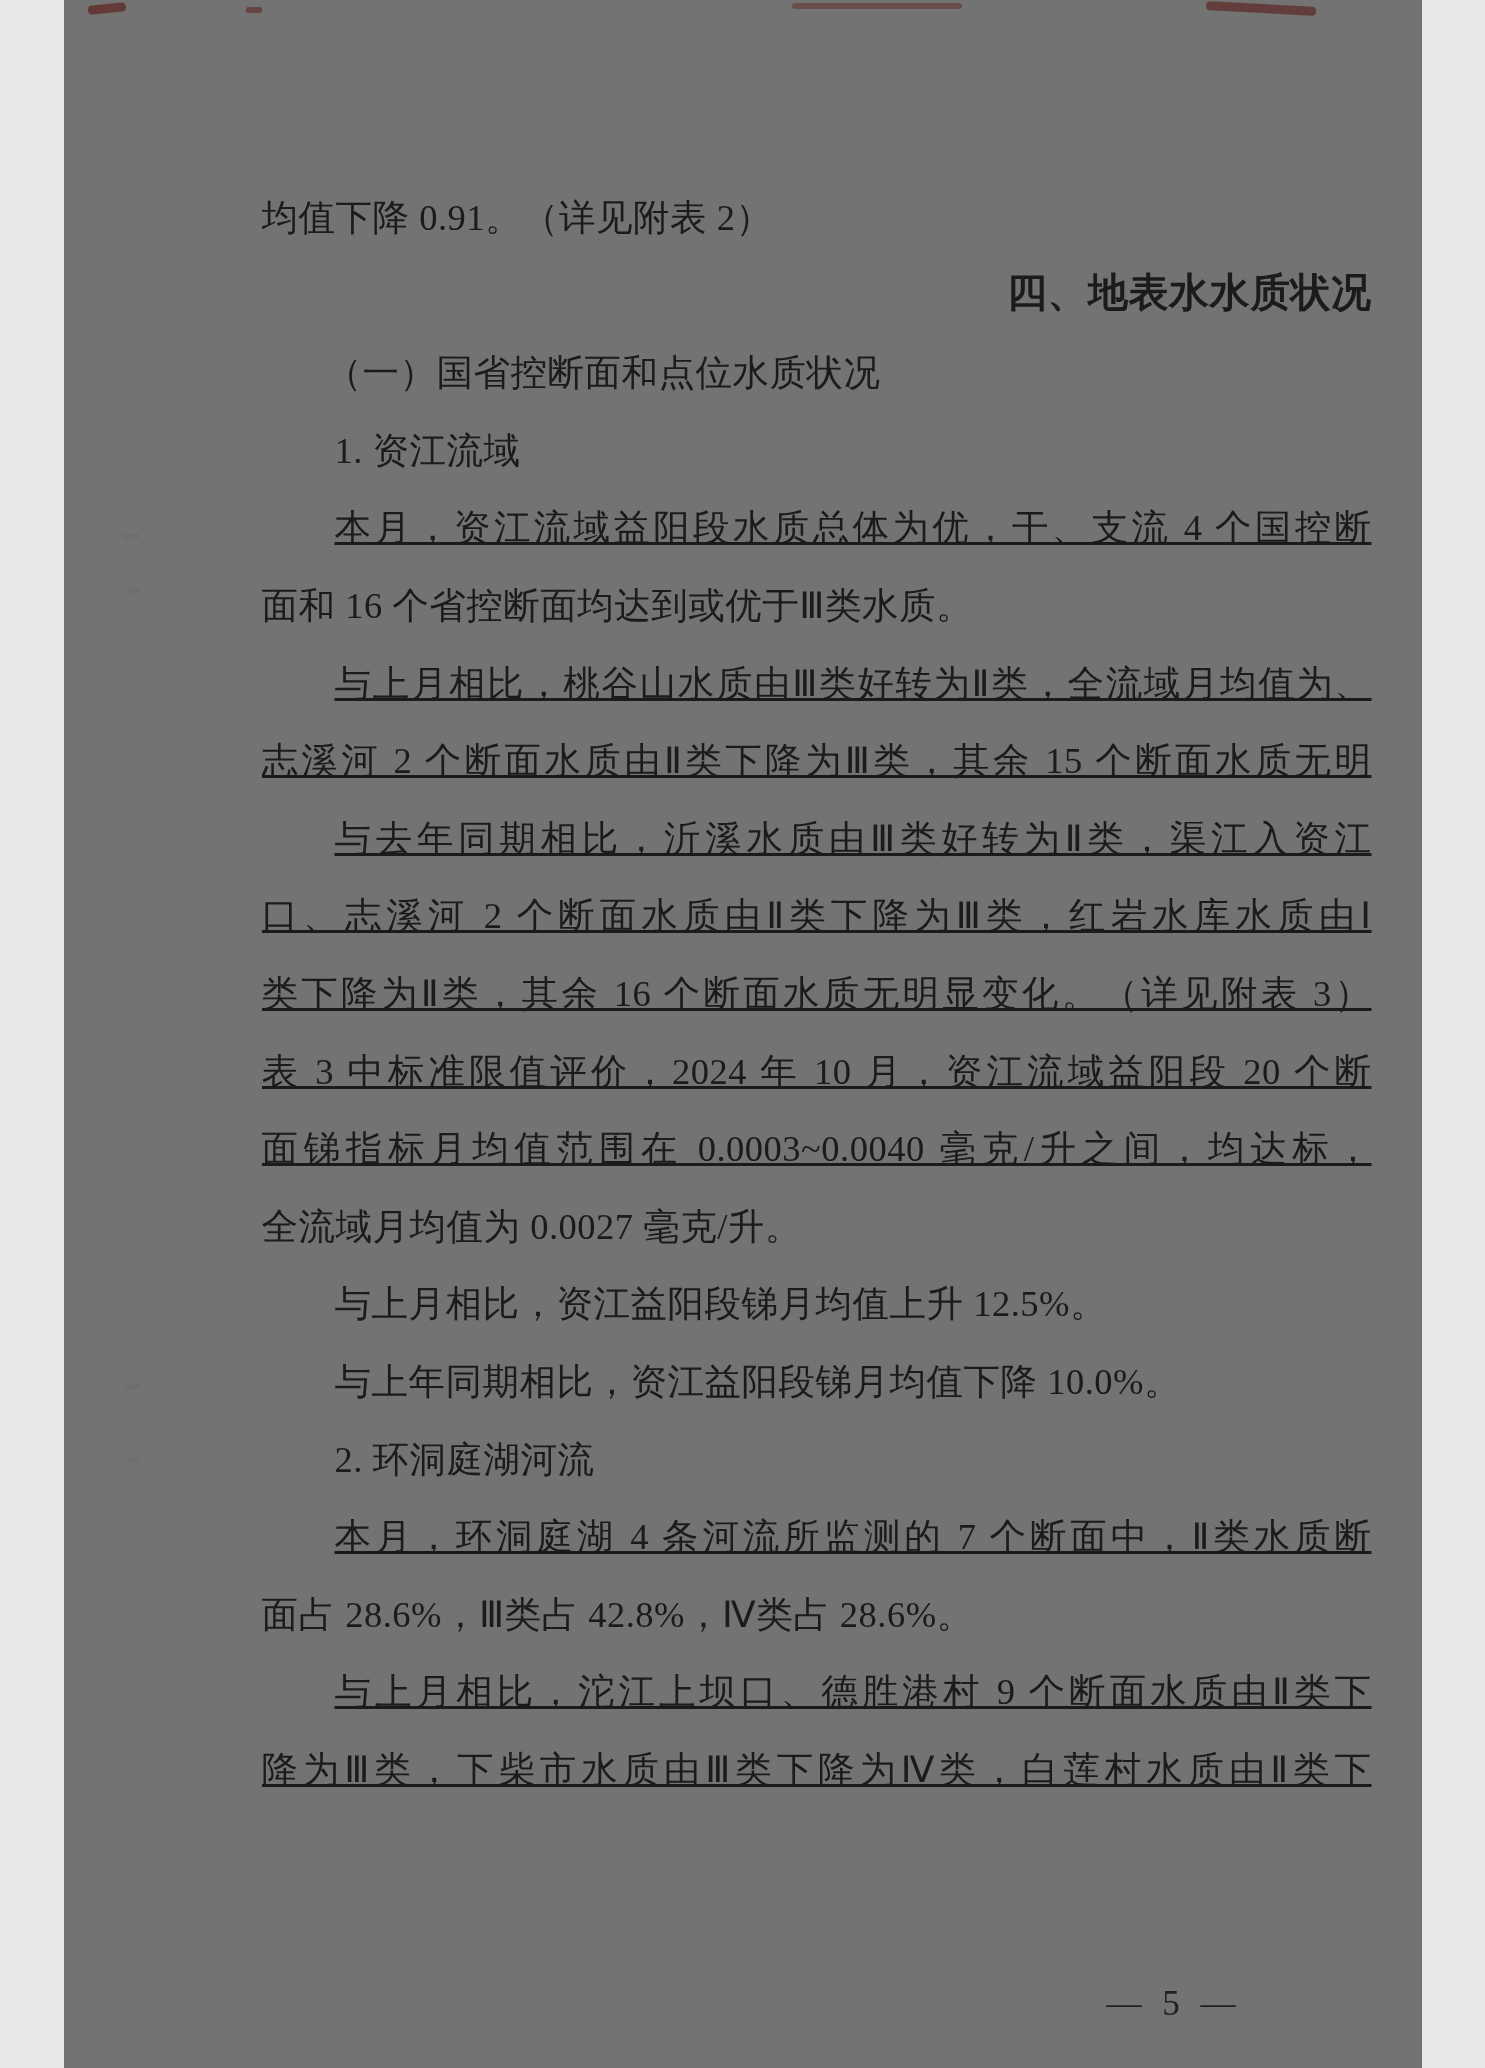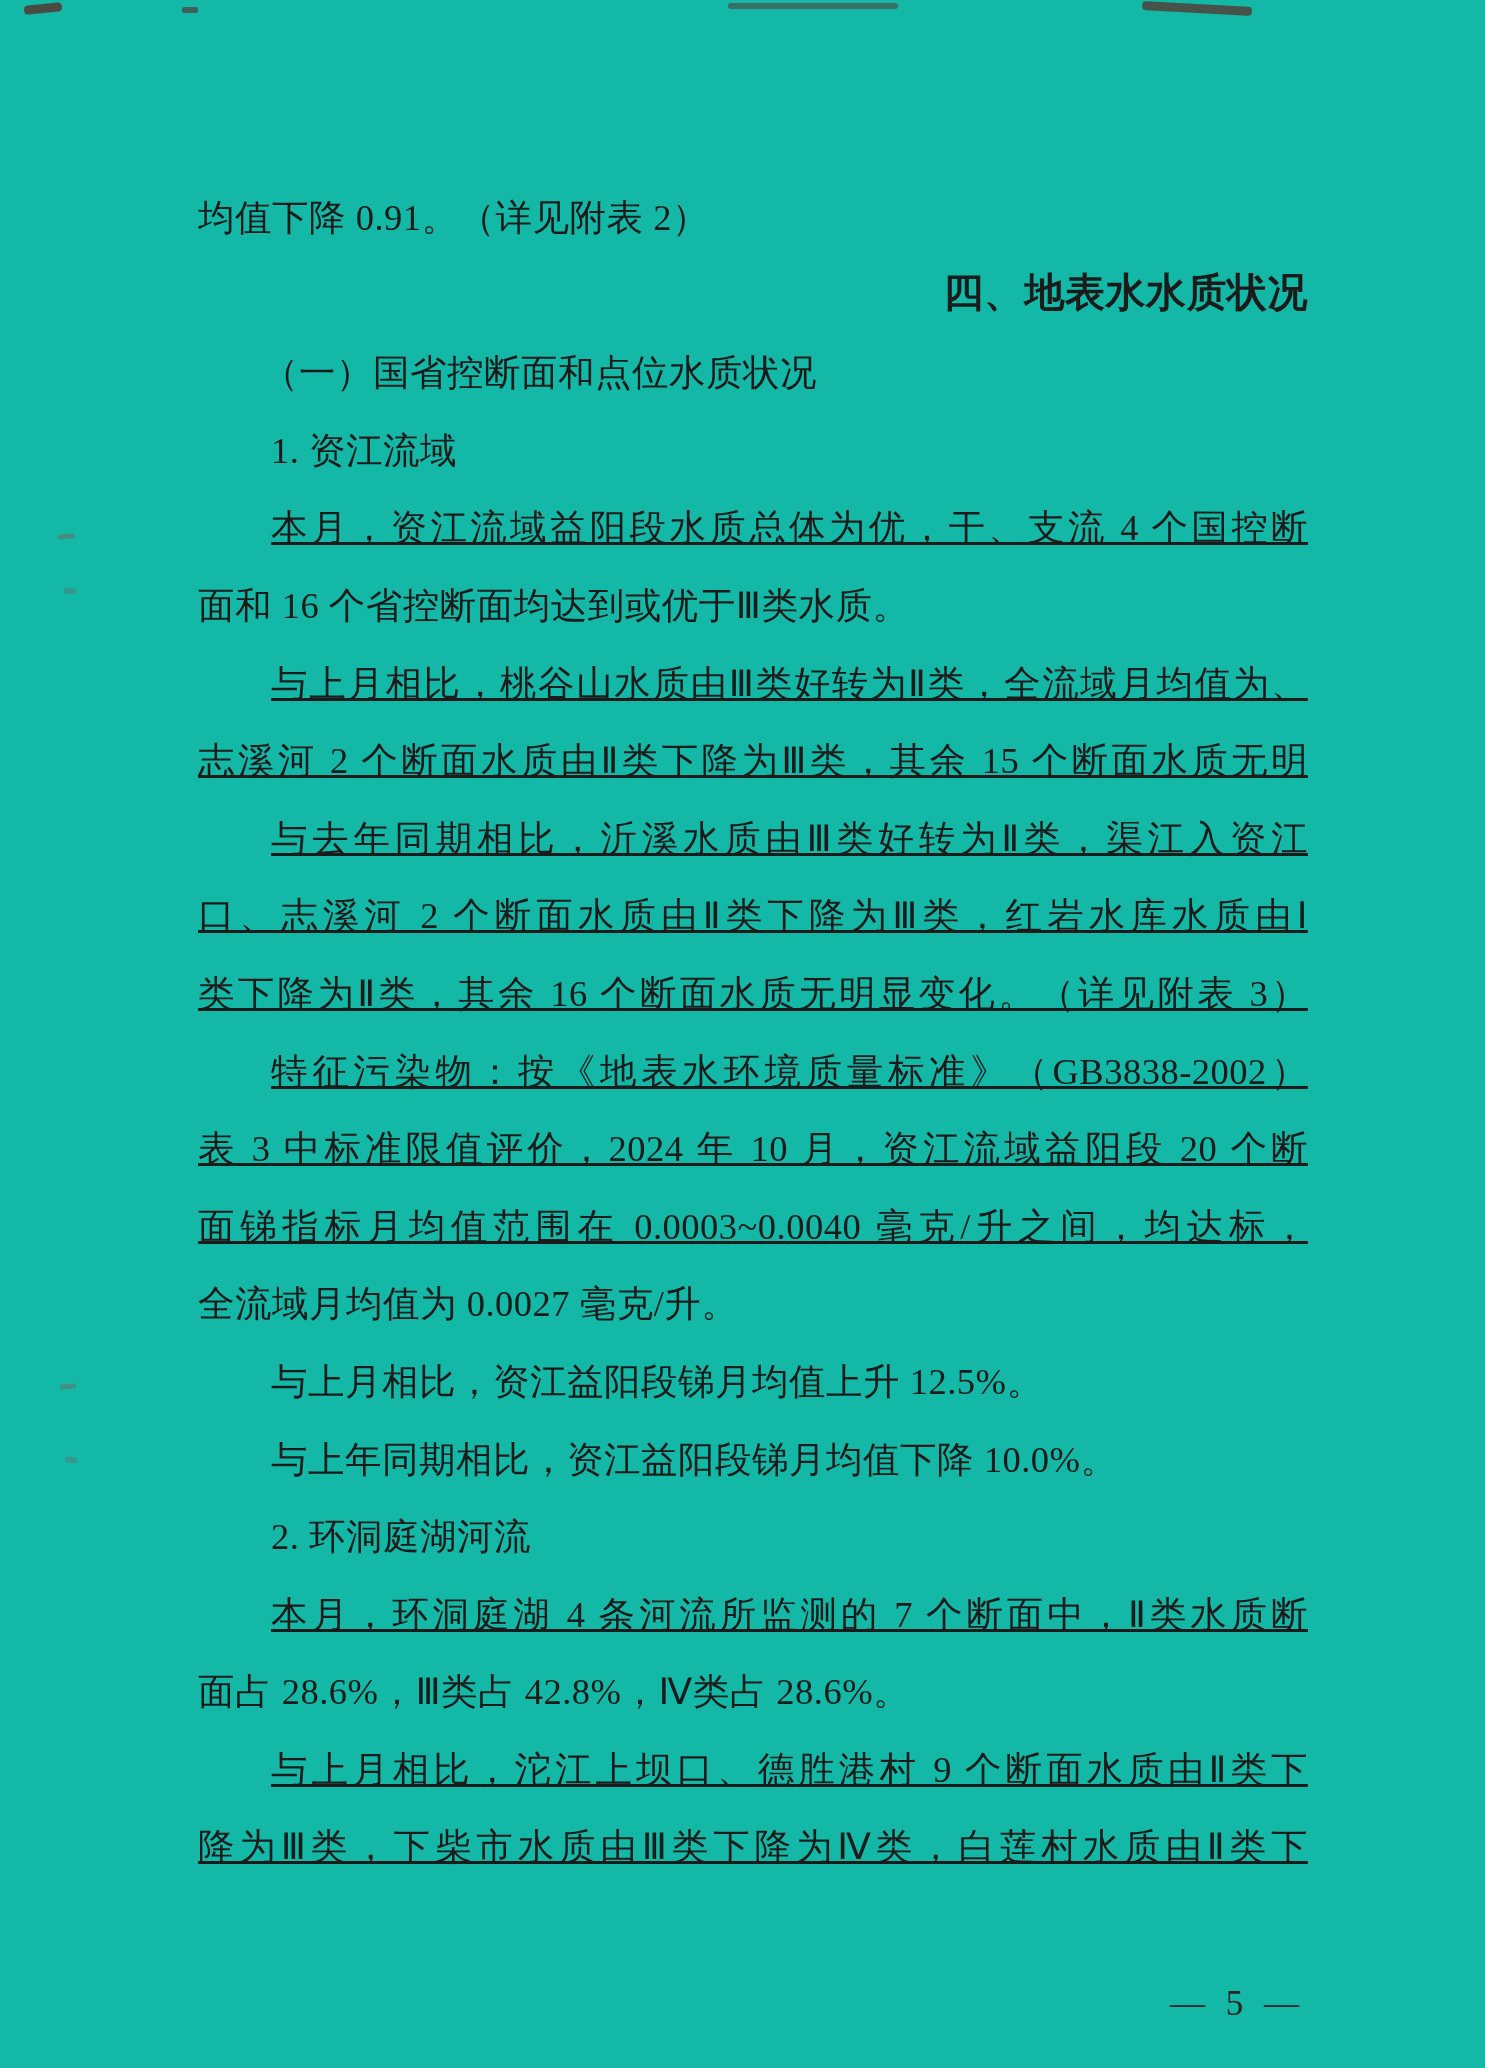--- a/index.html
+++ b/index.html
@@ -2,24 +2,24 @@
 <html><head>
 <meta charset="utf-8">
 <style>
   html, body {
     margin: 0;
     padding: 0;
     background: #e8e8e8;
   }
   .page {
     position: relative;
-    width: 1485px;
+    width: 1358px;
     height: 2068px;
     margin: 0 auto;
-    background: #14b8a6;
+    background: #737373;
     overflow: hidden;
     font-family: "Liberation Serif", serif;
     color: #1b1b1b;
   }
   .content {
     position: absolute;
     left: 198px;
     top: 179px;
     width: 1110px;
   }
@@ -97,21 +97,20 @@
     <div class="line last h1">四、地表水水质状况</div>
     <div class="line last h2">（一）国省控断面和点位水质状况</div>
     <div class="line last ind">1. 资江流域</div>
     <div class="line fill ind">本月，资江流域益阳段水质总体为优，干、支流 4 个国控断</div>
     <div class="line last">面和 16 个省控断面均达到或优于Ⅲ类水质。</div>
     <div class="line fill ind">与上月相比，桃谷山水质由Ⅲ类好转为Ⅱ类，全流域月均值为、</div>
     <div class="line fill">志溪河 2 个断面水质由Ⅱ类下降为Ⅲ类，其余 15 个断面水质无明</div>
     <div class="line fill ind">与去年同期相比，沂溪水质由Ⅲ类好转为Ⅱ类，渠江入资江</div>
     <div class="line fill">口、志溪河 2 个断面水质由Ⅱ类下降为Ⅲ类，红岩水库水质由Ⅰ</div>
     <div class="line fill">类下降为Ⅱ类，其余 16 个断面水质无明显变化。（详见附表 3）</div>
-    <div class="line fill ind">特征污染物：按《地表水环境质量标准》（GB3838-2002）</div>
     <div class="line fill">表 3 中标准限值评价，2024 年 10 月，资江流域益阳段 20 个断</div>
     <div class="line fill">面锑指标月均值范围在 0.0003~0.0040 毫克/升之间，均达标，</div>
     <div class="line last">全流域月均值为 0.0027 毫克/升。</div>
     <div class="line last ind">与上月相比，资江益阳段锑月均值上升 12.5%。</div>
     <div class="line last ind">与上年同期相比，资江益阳段锑月均值下降 10.0%。</div>
     <div class="line last ind">2. 环洞庭湖河流</div>
     <div class="line fill ind">本月，环洞庭湖 4 条河流所监测的 7 个断面中，Ⅱ类水质断</div>
     <div class="line last">面占 28.6%，Ⅲ类占 42.8%，Ⅳ类占 28.6%。</div>
     <div class="line fill ind">与上月相比，沱江上坝口、德胜港村 9 个断面水质由Ⅱ类下</div>
     <div class="line fill">降为Ⅲ类，下柴市水质由Ⅲ类下降为Ⅳ类，白莲村水质由Ⅱ类下</div>

